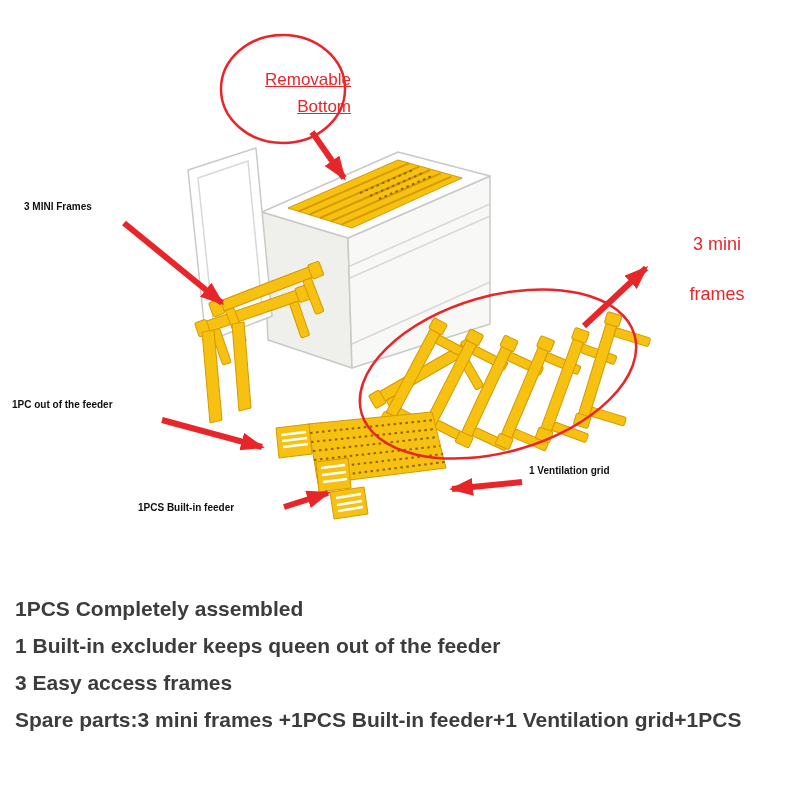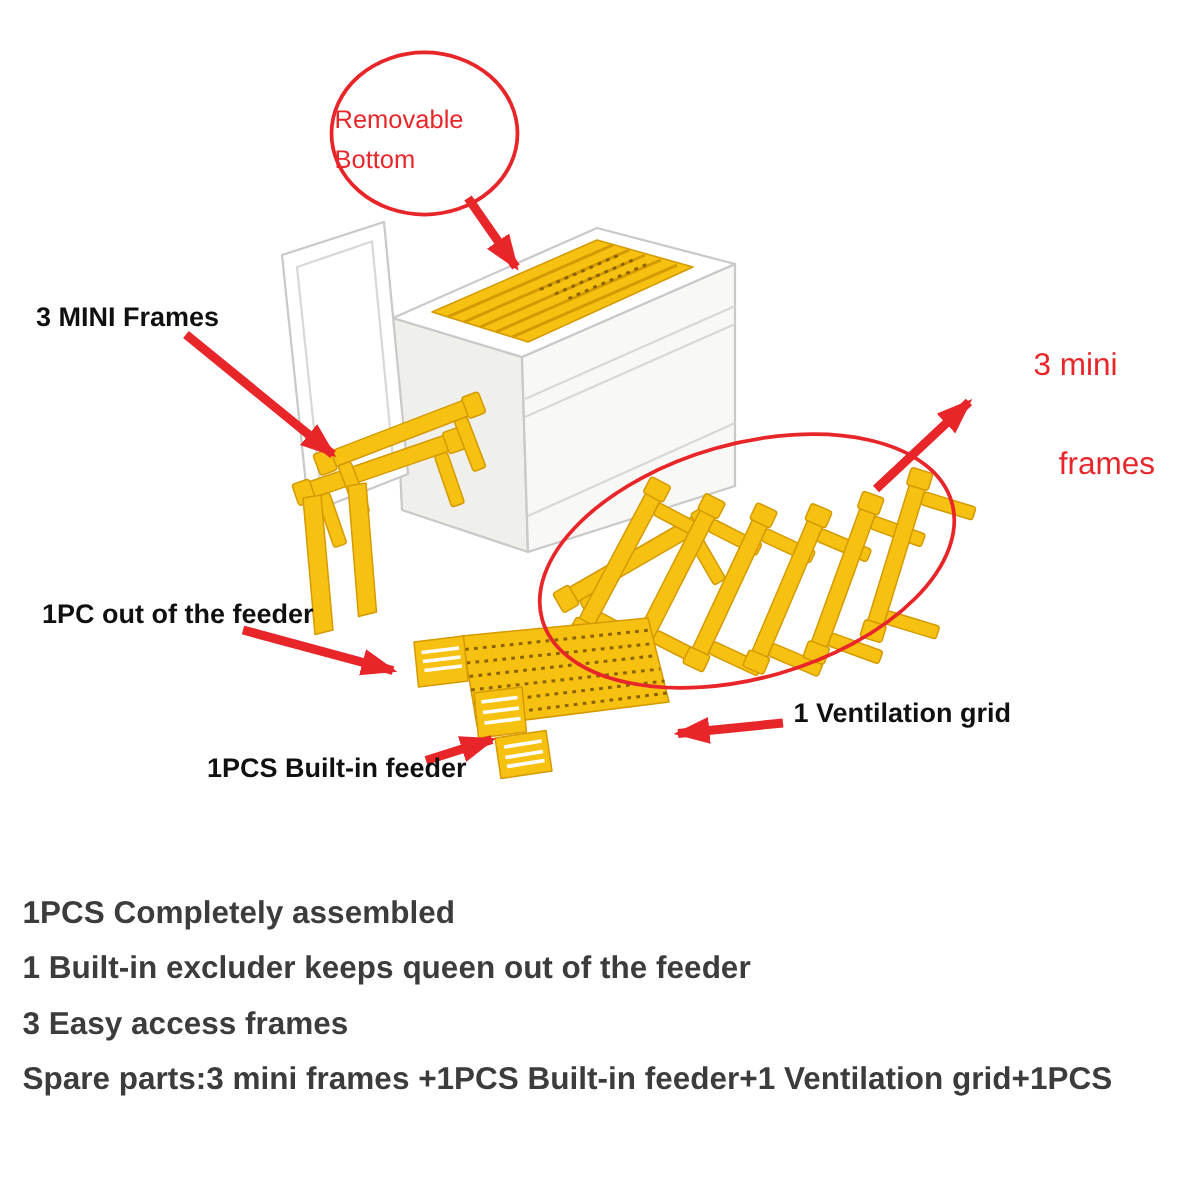--- a/index.html
+++ b/index.html
@@ -21,39 +21,39 @@
   .slat       { stroke: var(--yellow-dark, #d59a00); stroke-width: 2; fill: none; }
   .slat-white { stroke: #ffffff; stroke-width: 2.5; fill: none; }
   .mesh       { stroke: #8a6200; stroke-width: 2; stroke-dasharray: 2.5 3.5; fill: none; }
   .arrow      { stroke: var(--red, #e8262a); stroke-width: 6; fill: none; }
   .arrow-head { fill: var(--red, #e8262a); }
   .red-outline{ stroke: var(--red, #e8262a); stroke-width: 2.5; fill: none; }
   .bubble     { fill: #ffffff; stroke: var(--red, #e8262a); stroke-width: 2.5; }
 
   
   .label {
-    position: absolute; font-weight: bold; font-size: 18px; color: #101010;
+    position: absolute; font-weight: bold; font-size: 10px; color: #101010;
     white-space: nowrap;
   }
   .label-red { position: absolute; color: var(--red, #e8262a); }
   .callout-text {
-    left: 223px; top: 66px; width: 128px; text-align: left;
-    font-size: 17px; line-height: 27px;
+    left: 223px; top: 66px; width: 128px; text-align: right;
+    font-size: 17px; line-height: 27px; text-decoration: underline;
   }
   .frames-right-text {
     left: 664px; top: 232px; width: 106px; text-align: center;
-    font-size: 21px; line-height: 24px;
+    font-size: 18px; line-height: 24px;
   }
-  .frames-right-text .l2 { margin-top: 42px; text-align: right; }
+  .frames-right-text .l2 { margin-top: 26px; }
   .desc {
     position: absolute; left: 15px; top: 590px; width: 778px;
     color: var(--text-dark, #3c3c3c); font-size: 21px; line-height: 37px; font-weight: bold;
   }
   .lbl-mini-frames-left { left: 24px;  top: 201px; }
-  .lbl-feeder-out       { left: 28px;  top: 399px; }
+  .lbl-feeder-out       { left: 12px;  top: 399px; }
   .lbl-built-in-feeder  { left: 138px; top: 502px; }
   .lbl-ventilation      { left: 529px; top: 449px; margin-top: 16px; }
 </style>
 </head>
 <body>
 
 <div class="stage">
 
   <svg class="art" width="800" height="570" viewBox="0 0 800 570">
     <defs>

